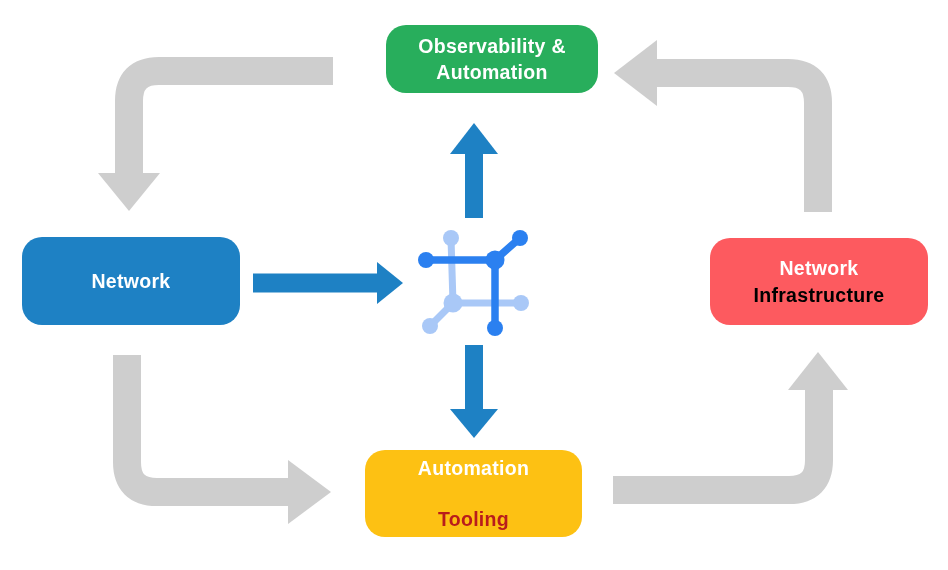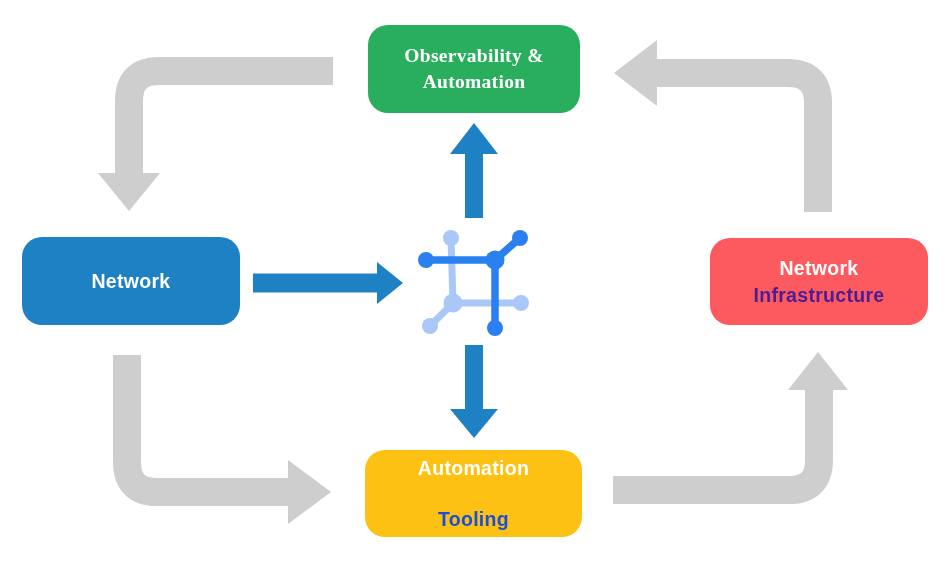--- a/index.html
+++ b/index.html
@@ -18,21 +18,21 @@
     display: flex;
     flex-direction: column;
     align-items: center;
     justify-content: center;
     text-align: center;
     font-size: 19.5px;
     font-weight: 600;
     letter-spacing: 0.3px;
     line-height: 1.34;
   }
-  .box-observability   { left: 368px; top: 25px;  width: 212px; height: 88px; font-family: Liberation Serif, serif; }
+  .box-observability   { left: 386px; top: 25px;  width: 212px; height: 68px; }
   .box-operations      { left: 22px;  top: 237px; width: 218px; height: 88px; }
   .box-infrastructure  { left: 710px; top: 238px; width: 218px; height: 87px; }
   .box-automation      { left: 365px; top: 450px; width: 217px; height: 87px; gap: 24px; }
   #hub-icon { position: absolute; left: 418px; top: 228px; }
 </style>
 </head>
 <body>
 
 <div id="stage" style="background: rgb(255, 255, 255);">
 
@@ -99,21 +99,21 @@
     <span style="color: rgb(255, 255, 255);">Observability &amp;</span>
     <span style="color: rgb(255, 255, 255);">Automation</span>
   </div>
 
   <div class="box box-operations" style="background: rgb(30, 129, 196);">
     <span style="color: rgb(255, 255, 255);">Network</span>
   </div>
 
   <div class="box box-infrastructure" style="background: rgb(253, 90, 95);">
     <span style="color: rgb(255, 255, 255);">Network</span>
-    <span style="color: #4c1d95;">Infrastructure</span>
+    <span style="color: #000000;">Infrastructure</span>
   </div>
 
   <div class="box box-automation" style="background: rgb(253, 193, 19);">
     <span style="color: rgb(255, 255, 255);">Automation</span>
-    <span style="color: #1d4ed8;">Tooling</span>
+    <span style="color: #b91c1c;">Tooling</span>
   </div>
 
 </div>
 
 </body></html>

